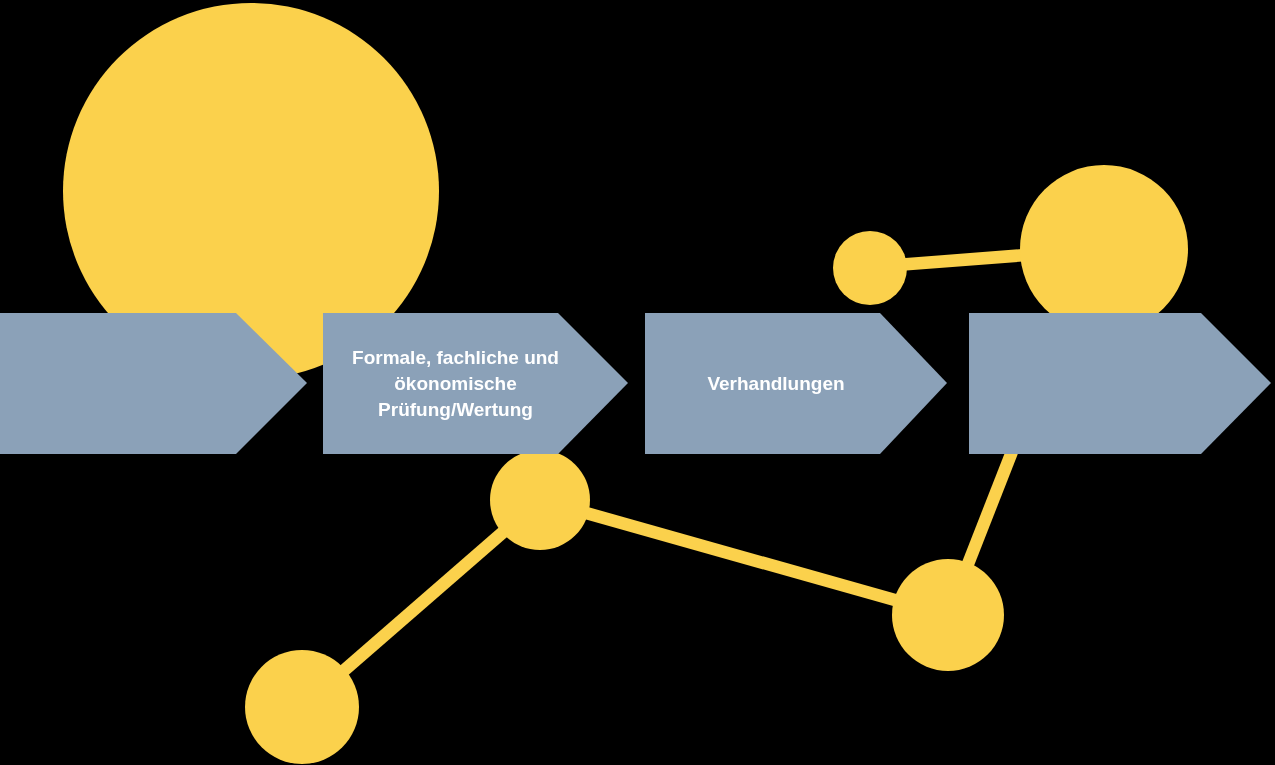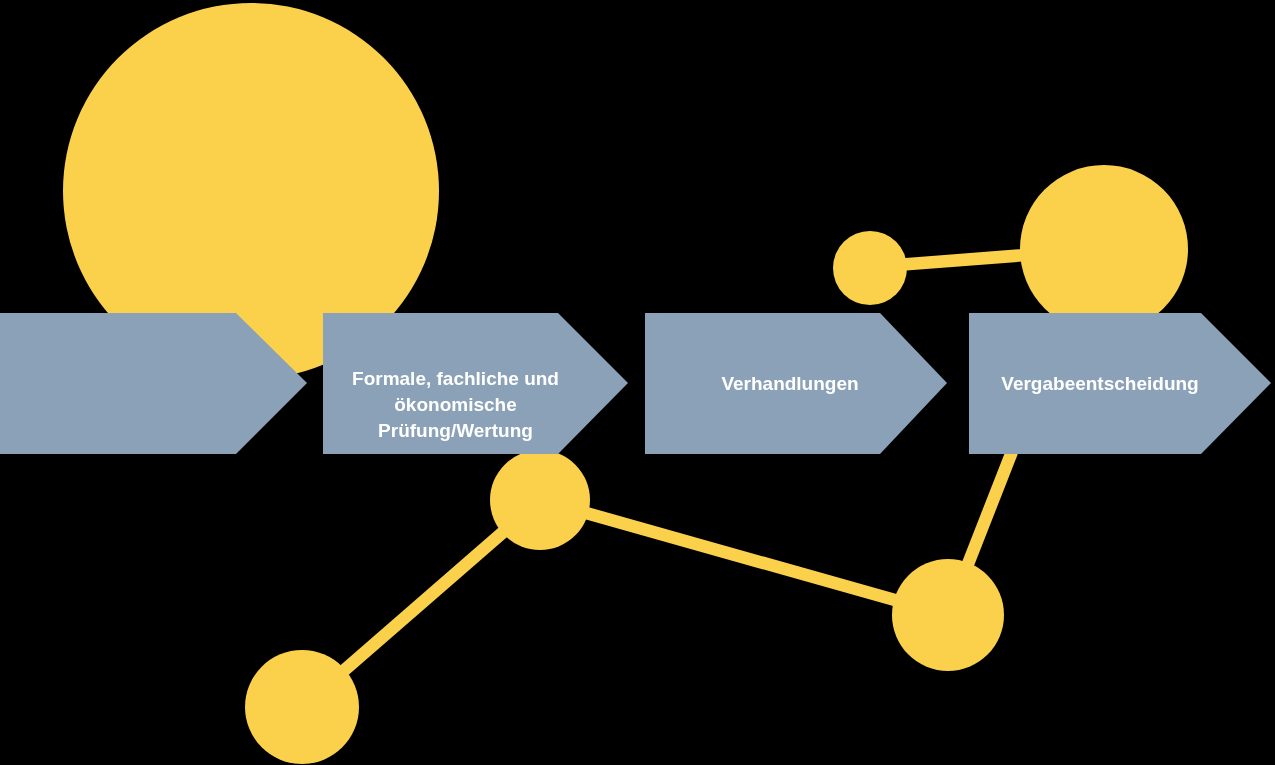--- a/index.html
+++ b/index.html
@@ -70,18 +70,17 @@
 
     <g>
       <polygon class="arrow" points="0,313 236,313 307,383 236,454 0,454"></polygon>
       <polygon class="arrow" points="323,313 558,313 628,383 558,454 323,454"></polygon>
       <polygon class="arrow" points="645,313 880,313 947,383 880,454 645,454"></polygon>
       <polygon class="arrow" points="969,313 1201,313 1271,383 1201,454 969,454"></polygon>
     </g>
   </svg>
 
 
-  <div class="step-label" style="left:323px; width:265px;margin-top:21px;">Formale, fachliche und ökonomische Prüfung/Wertung</div>
+  <div class="step-label" style="left:323px; width:265px;">Formale, fachliche und ökonomische Prüfung/Wertung</div>
 
-  <div class="step-label" style="left:645px; width:262px;padding-left:14px;">Verhandlungen</div>
+  <div class="step-label" style="left:645px; width:262px;">Verhandlungen</div>
 
-  <div class="step-label" style="left:969px; width:262px;">Vergabeentscheidung</div>
 </div>
 
 </body></html>

